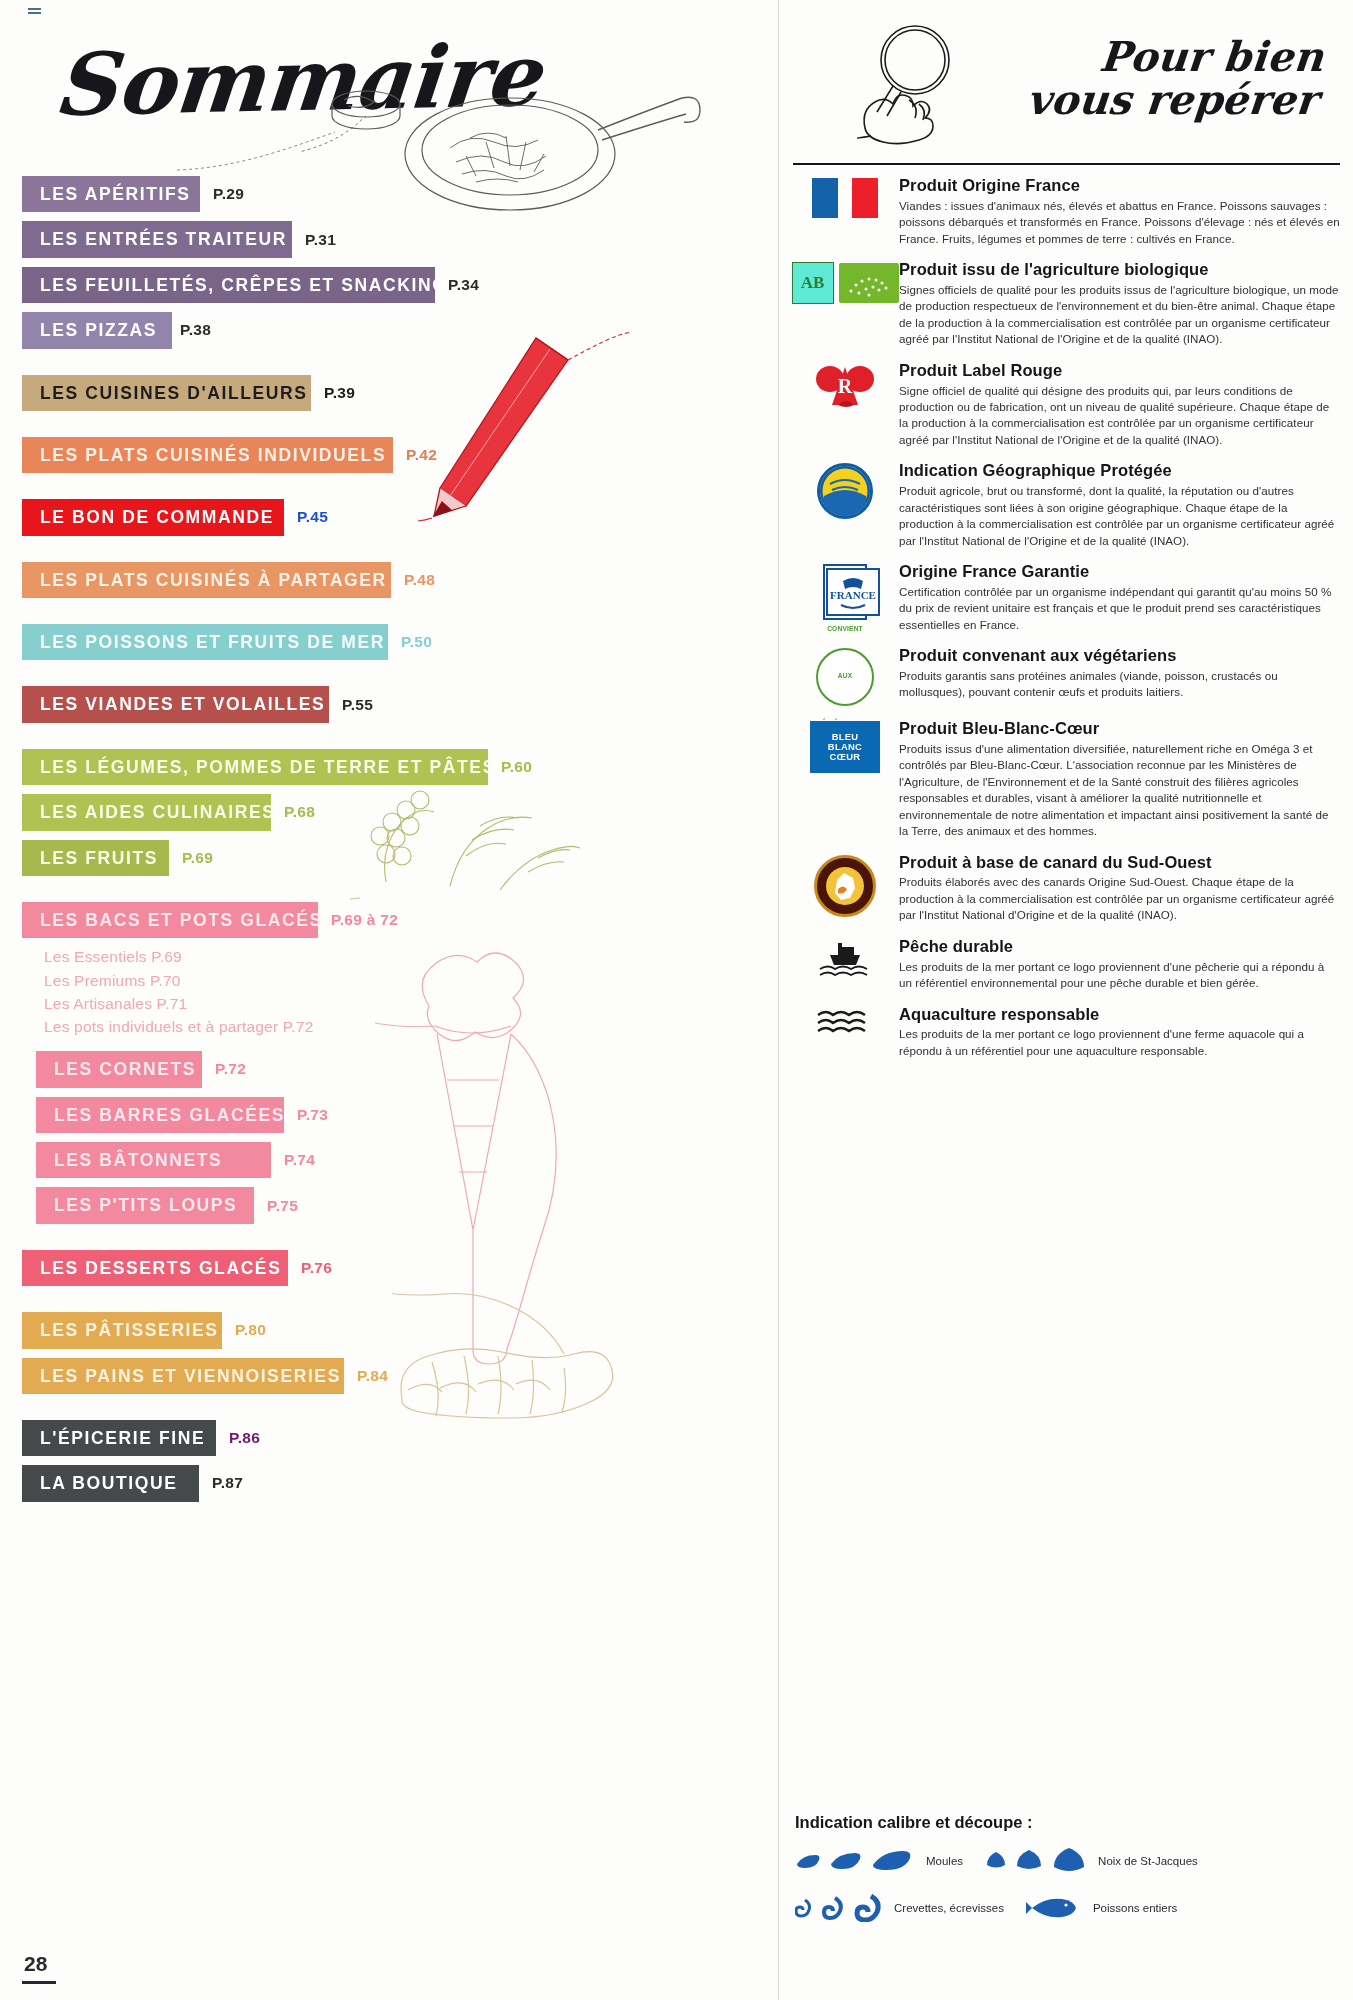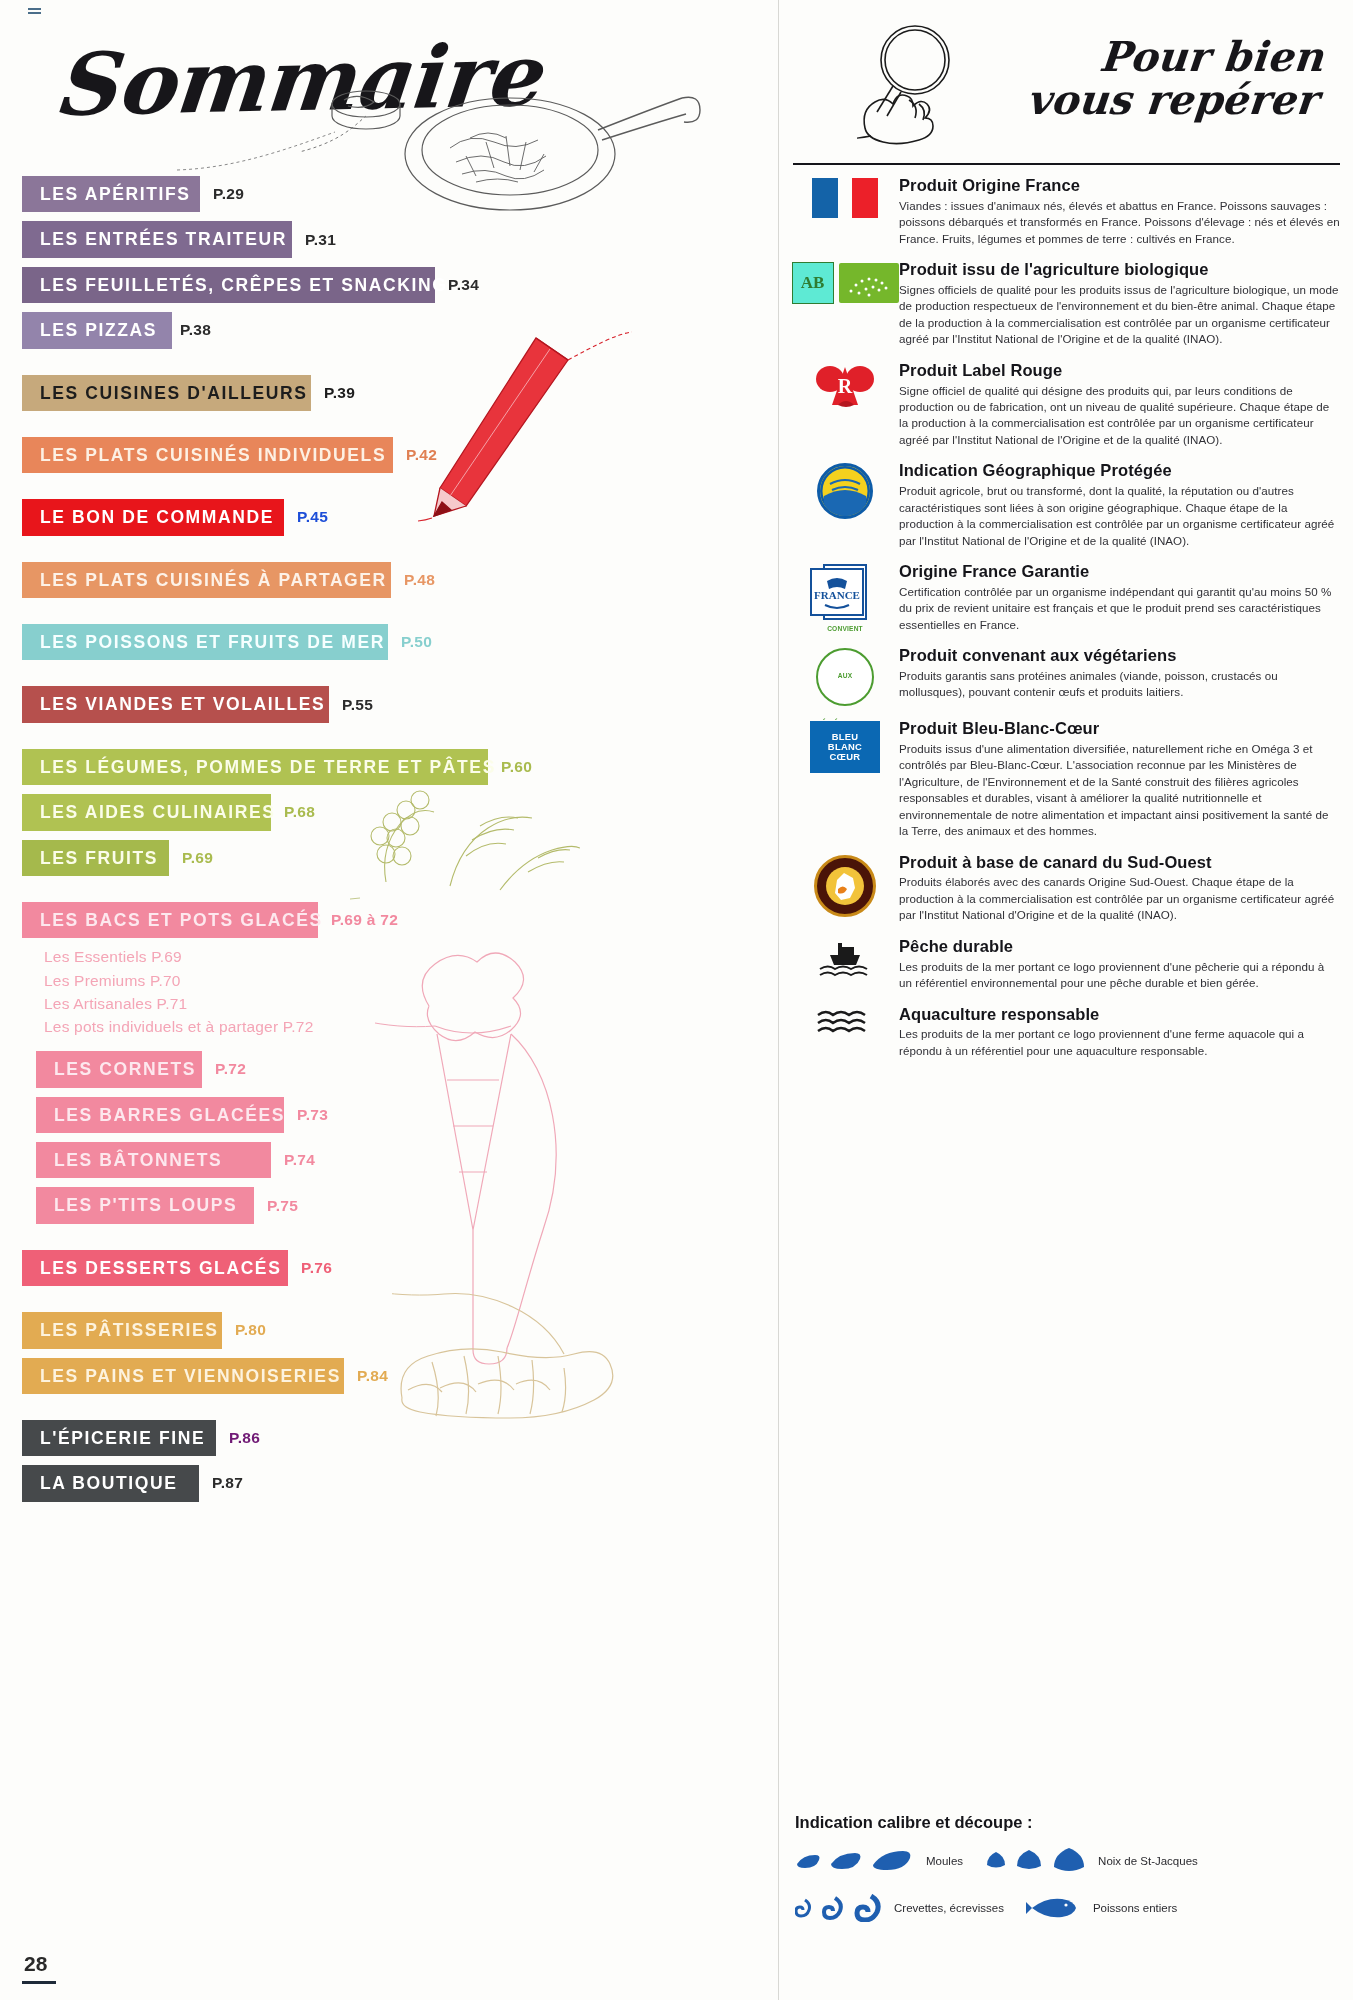--- a/index.html
+++ b/index.html
@@ -163,21 +163,21 @@
     width: 56px; height: 56px; border-radius: 50%;
     background: #f5d21a; border: 3px solid #0d5ca8;
     display: flex; align-items: center; justify-content: center;
     position: relative; overflow: hidden;
   }
 
   
   .ofg-logo {
     width: 44px; height: 56px;
     border: 2px solid #14519b;
-    display: flex; align-items: flex-end; justify-content: center;
+    display: flex; align-items: flex-start; justify-content: center;
     flex-direction: column;
     background: #fff;
   }
 
   
   .veg-logo {
     width: 58px; height: 58px; border-radius: 50%;
     border: 2px solid #4c9c30; background: #ffffff;
     display: flex; align-items: center; justify-content: center;
     flex-direction: column; text-align: center; gap: 40px;

